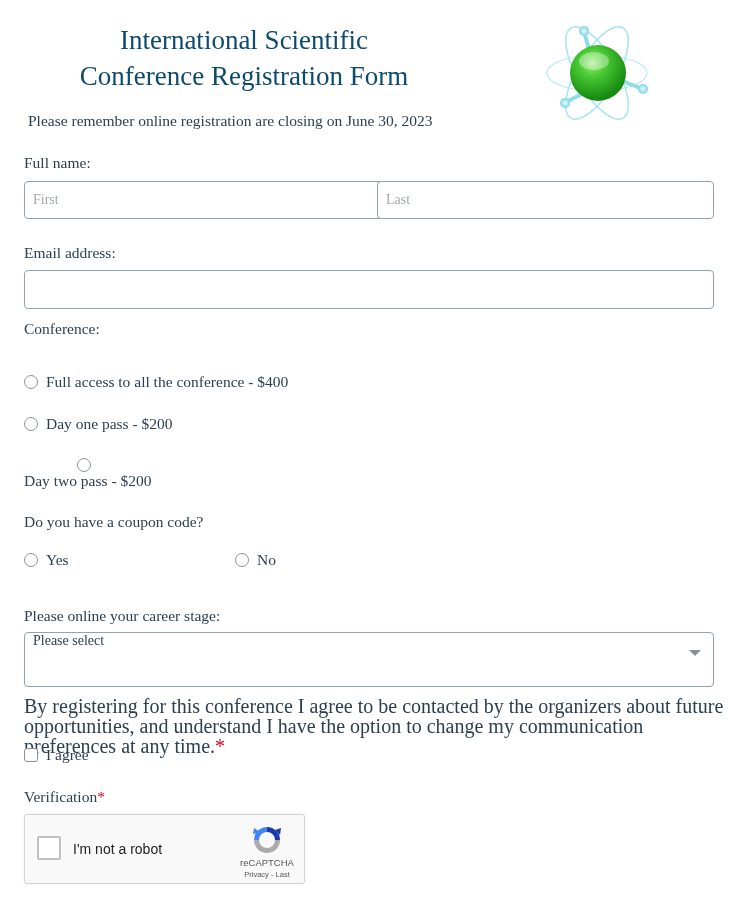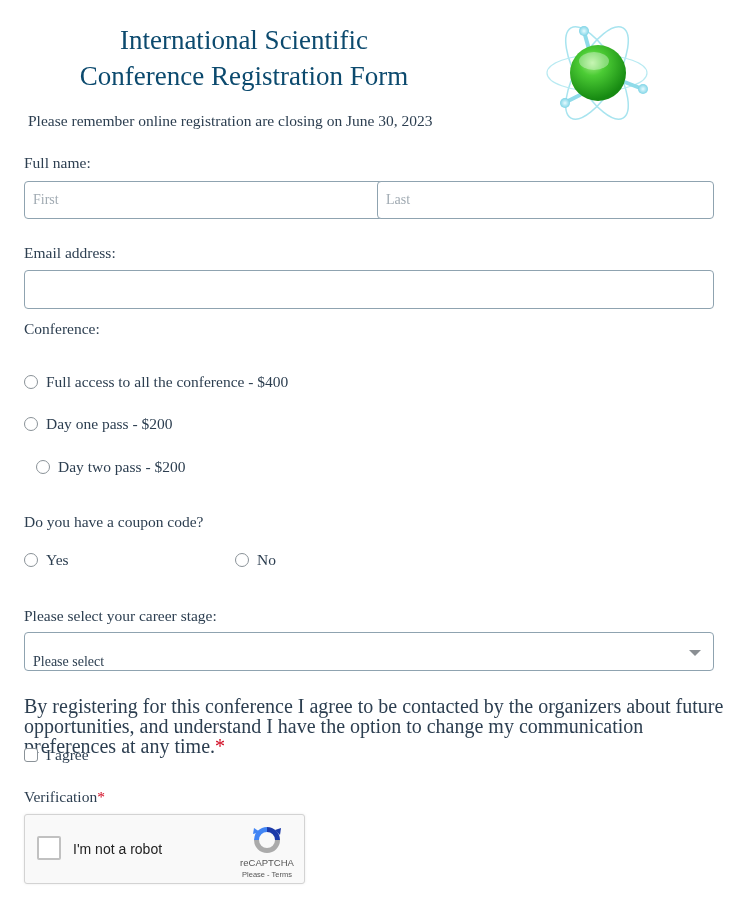--- a/index.html
+++ b/index.html
@@ -32,23 +32,23 @@
   .radio {
     width: 14px; height: 14px; border: 1px solid #8a9298; border-radius: 50%;
     margin-right: 8px; background: #fff; flex-shrink: 0;
   }
   .checkbox {
     width: 14px; height: 14px; border: 1px solid #8a9298; border-radius: 3px;
     margin-right: 8px; background: #fff; flex-shrink: 0;
   }
 
   .select {
-    position: absolute; left: 24px; top: 632px; width: 690px; height: 39px;
+    position: absolute; left: 24px; top: 632px; width: 690px; height: 55px;
     border: 1px solid #8fa3b0; border-radius: 4px; background: #fff;
-    display: flex; align-items: flex-end; padding: 0 8px; font-size: 14px; color: #2c3e50;
+    display: flex; align-items: flex-start; padding: 0 8px; font-size: 14px; color: #2c3e50;
     cursor: pointer;
   }
   .select .arrow {
     position: absolute; right: 12px; top: 17px; width: 0; height: 0;
     border-left: 6px solid transparent; border-right: 6px solid transparent;
     border-top: 6px solid #8a8f93;
   }
 
   .consent {
     position: absolute; left: 24px; top: 696px; width: 700px;
@@ -114,36 +114,36 @@
 
 <div class="label" style="top:320px;">Conference:</div>
 <label class="radio-row" style="left:24px; top:373px;">
   <span class="radio"></span>
   <span>Full access to all the conference - $400</span>
 </label>
 <label class="radio-row" style="left:24px; top:415px;">
   <span class="radio"></span>
   <span>Day one pass - $200</span>
 </label>
-<label class="radio-row" style="left:36px; top:458px;">
+<label class="radio-row" style="left:24px; top:458px;flex-direction:column;">
   <span class="radio"></span>
   <span>Day two pass - $200</span>
 </label>
 
 <div class="label" style="top:513px;">Do you have a coupon code?</div>
 <label class="radio-row" style="left:24px; top:551px;">
   <span class="radio"></span>
   <span>Yes</span>
 </label>
 <label class="radio-row" style="left:235px; top:551px;">
   <span class="radio"></span>
   <span>No</span>
 </label>
 
-<div class="label" style="top:607px;">Please select your career stage:</div>
+<div class="label" style="top:607px;">Please online your career stage:</div>
 <div class="select">
   <span>Please select</span>
   <span class="arrow"></span>
 </div>
 
 <div class="consent">
   <span>By registering for this conference I agree to be contacted by the organizers about future opportunities, and understand I have the option to change my communication preferences at any time.</span><span class="req">*</span>
 </div>
 <label class="radio-row" style="left:24px; top:746px;">
   <span class="checkbox"></span>
@@ -157,14 +157,14 @@
   <div class="captcha-box"></div>
   <div class="captcha-text">I'm not a robot</div>
   <svg class="captcha-logo" viewBox="0 0 32 32">
     <path d="M16 3 A13 13 0 0 1 29 16 L24 16 A8 8 0 0 0 16 8 Z" fill="#1c3aa9"></path>
     <path d="M16 3 A13 13 0 0 0 3 16 L8 16 A8 8 0 0 1 16 8 Z" fill="#4285f4"></path>
     <path d="M3 16 A13 13 0 0 0 29 16 L24 16 A8 8 0 0 1 8 16 Z" fill="#ababab"></path>
     <polygon points="24,6 30,4 29,11" fill="#1c3aa9"></polygon>
     <polygon points="2,10 9,8 3,4" fill="#4285f4"></polygon>
   </svg>
   <div class="captcha-brand">reCAPTCHA</div>
-  <div class="captcha-links">Please - Terms</div>
+  <div class="captcha-links">Privacy - Last</div>
 </div>
 
 </body></html>

